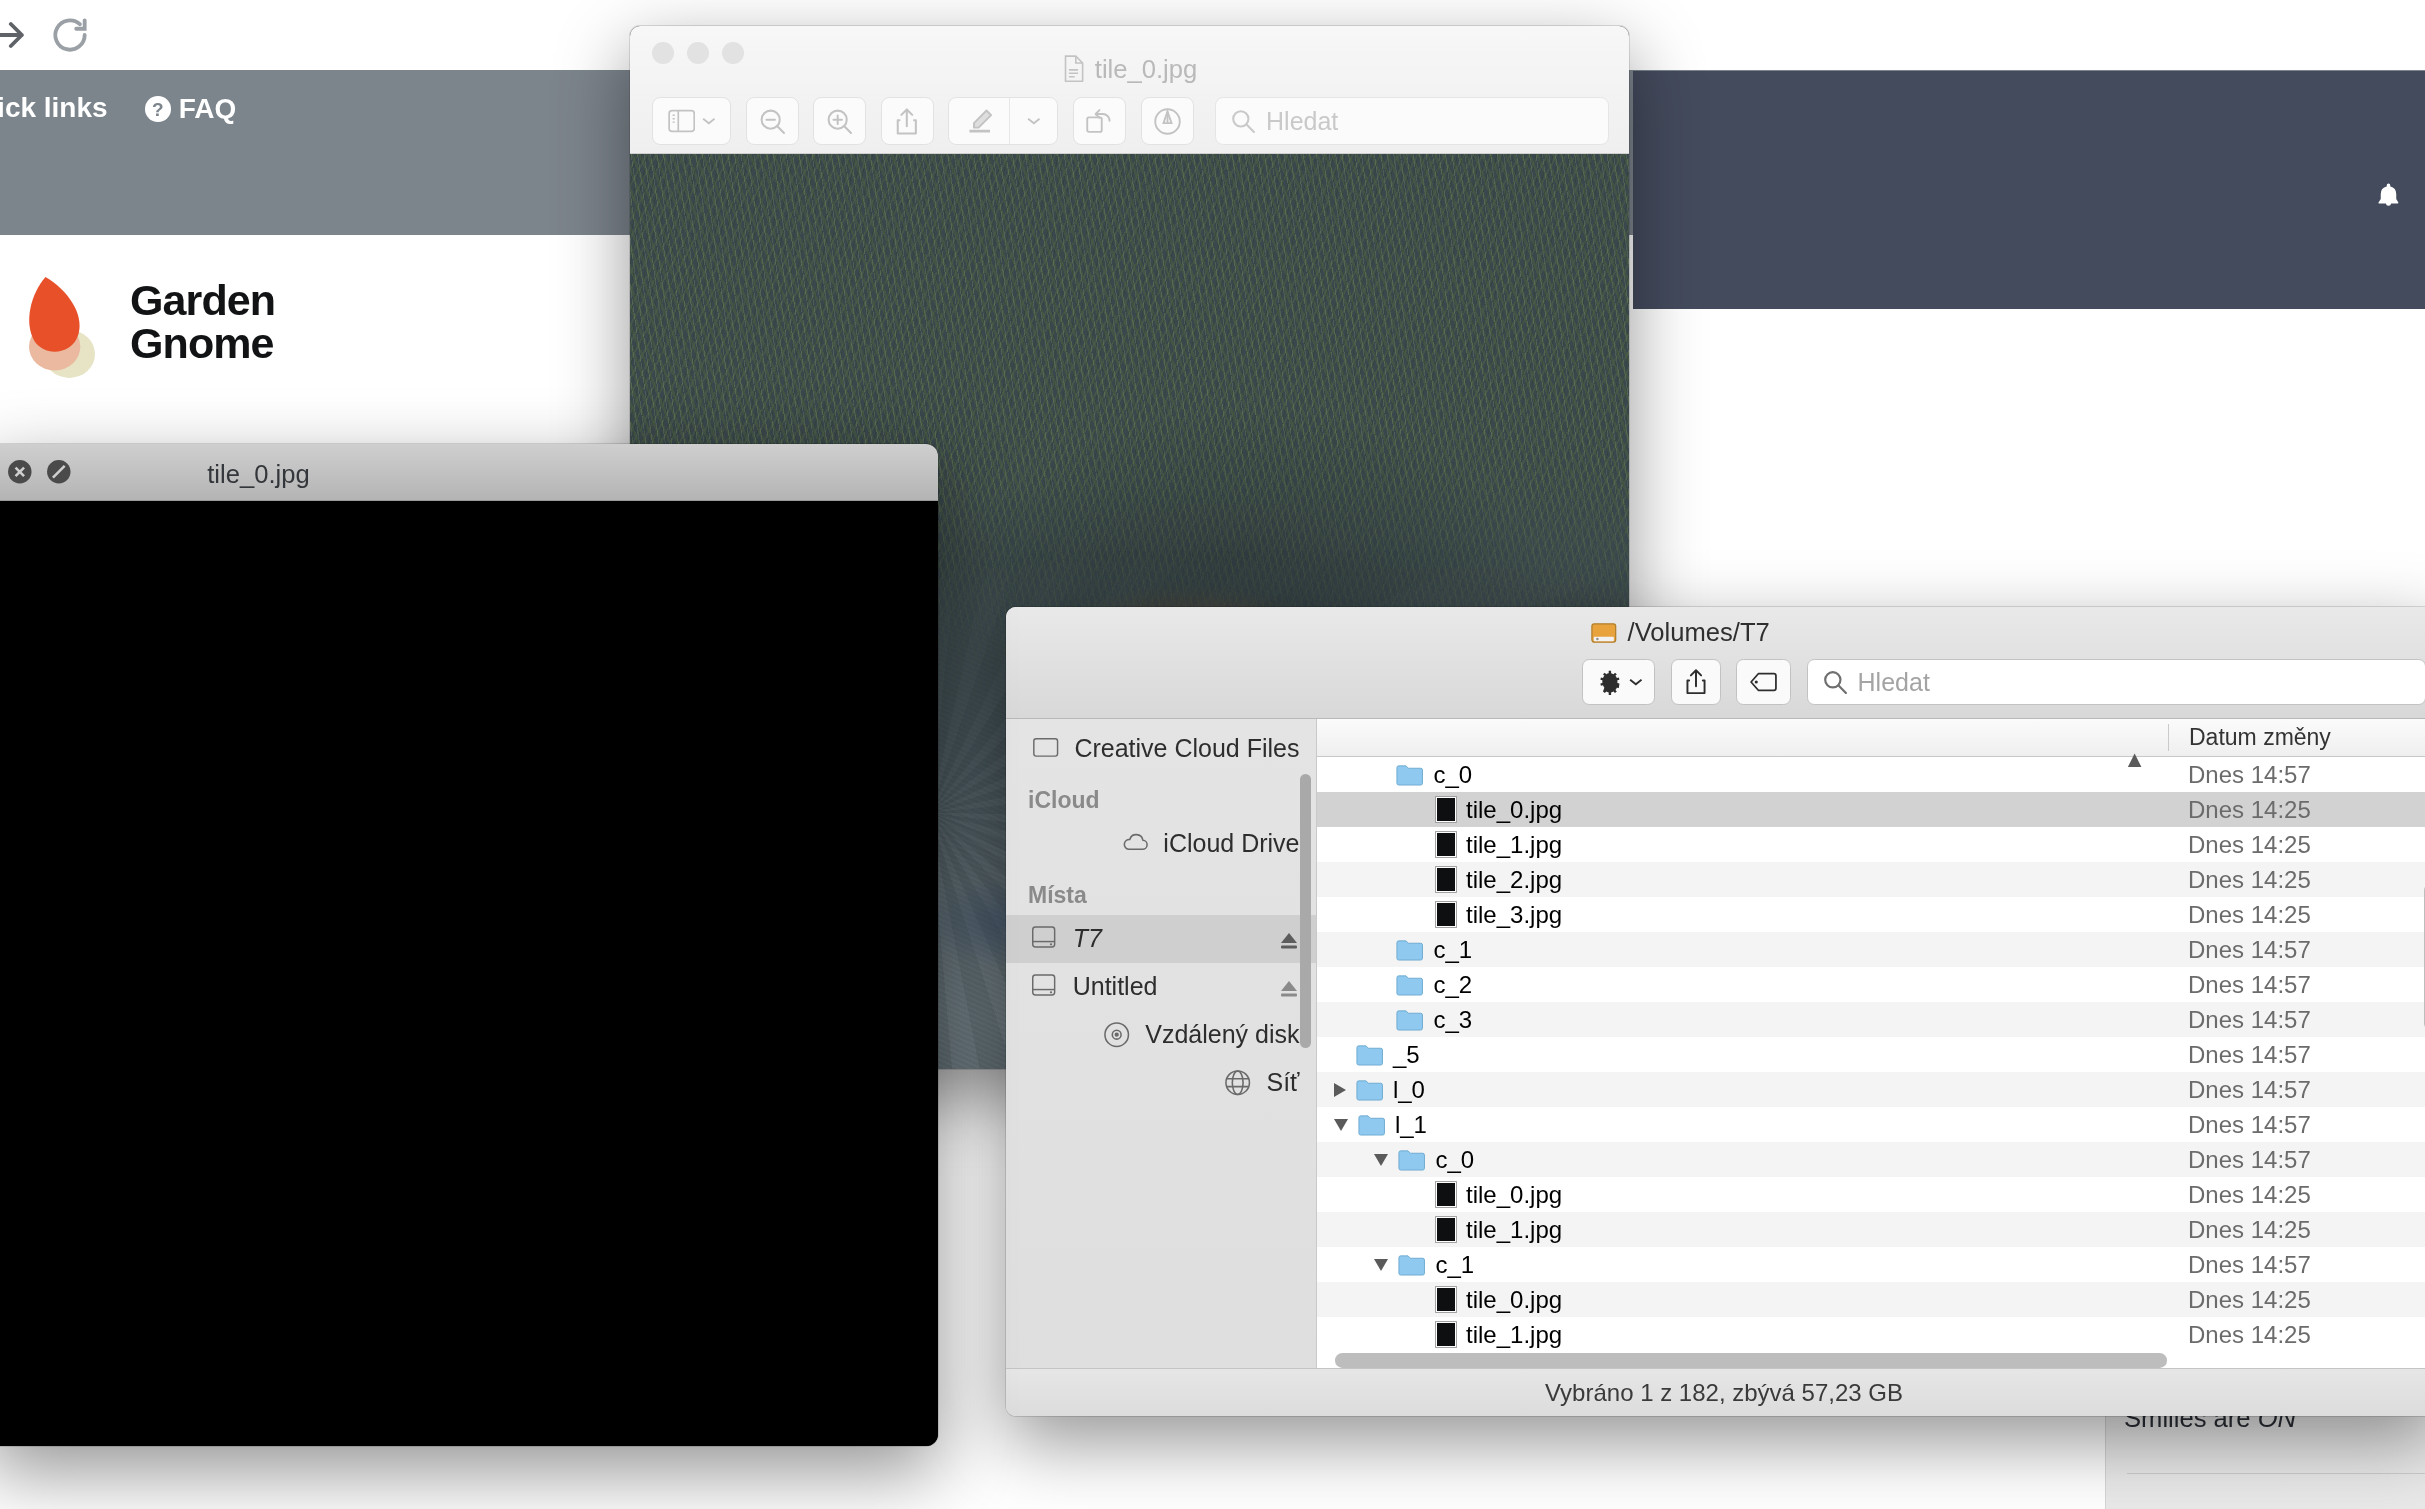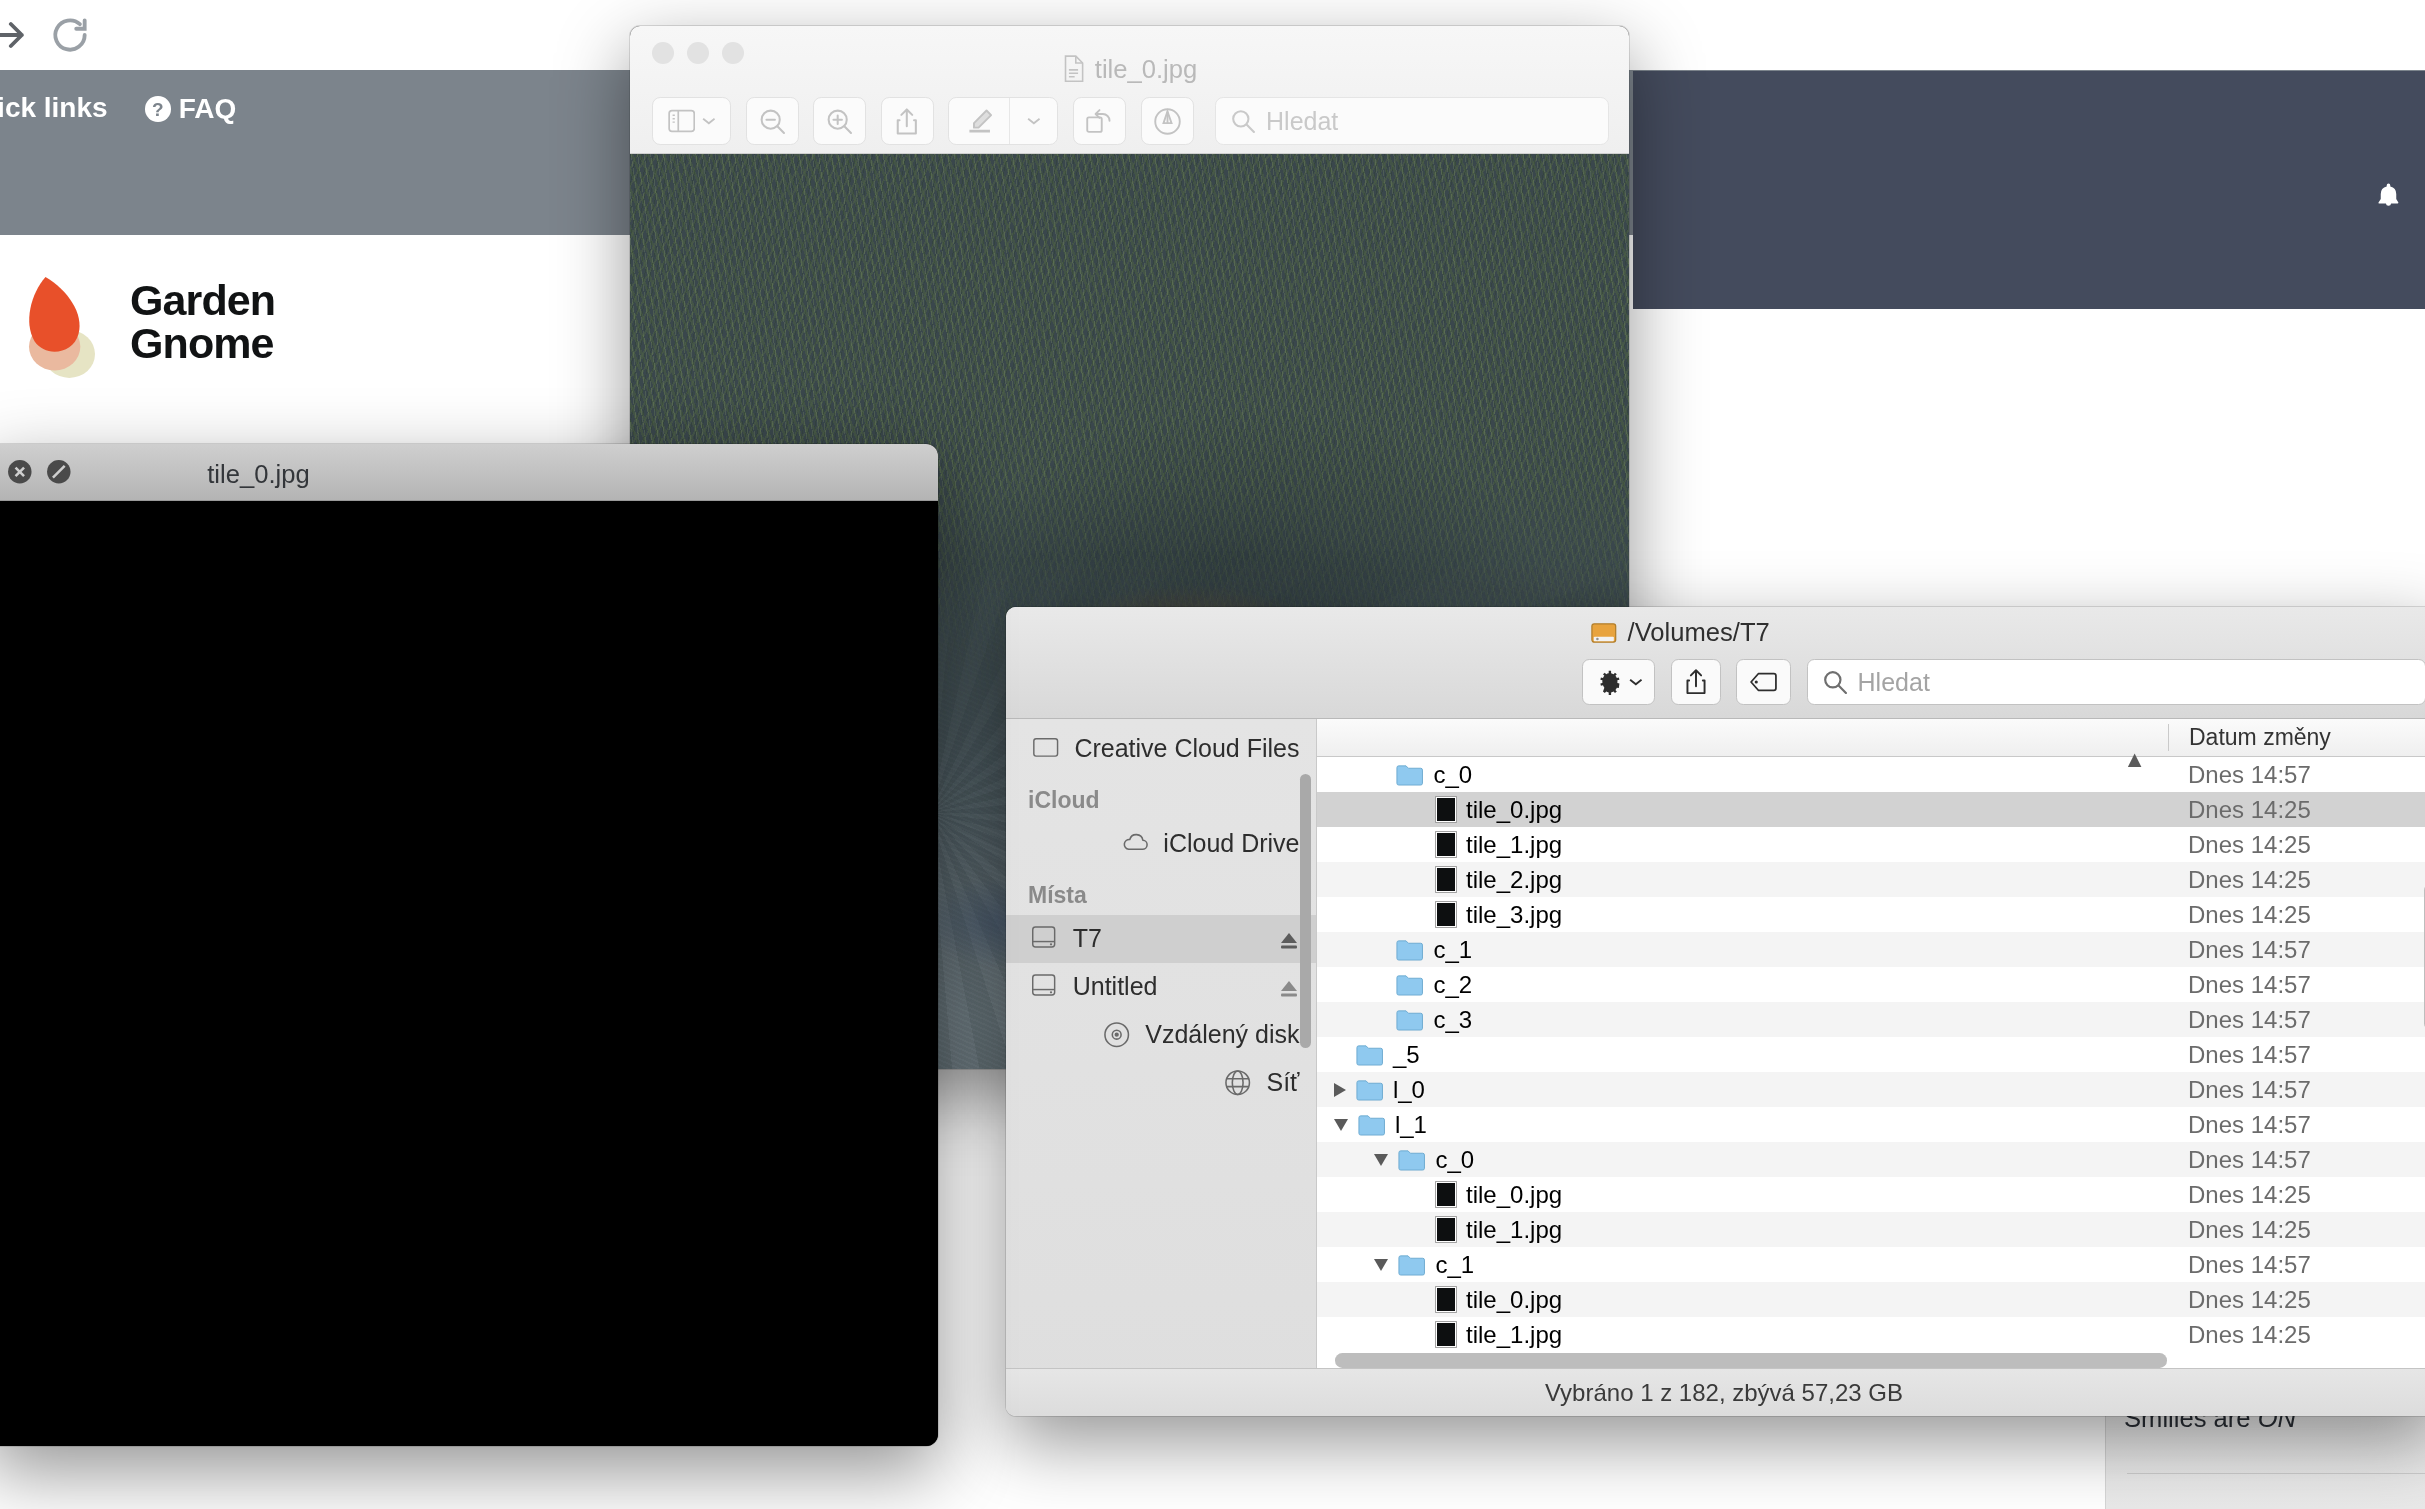--- a/index.html
+++ b/index.html
@@ -208,21 +208,21 @@
   .fd-sidebar {
     position: absolute; left: 0; top: 112px; width: 311px; height: 697px;
     background: linear-gradient(180deg,#e4e4e4,#dedede);
     border-right: 0.9px solid #c9c9c9; overflow: hidden; padding-top: 5.5px;
   }
   .sb-head { font-size: 23px; color: #8a8a8a; font-weight: 700; padding: 14.6px 0 5.5px 22px; }
   .sb-item {
     height: 48px; display: flex; align-items: center; gap: 13.7px;
     padding: 0 16.5px 0 24px; font-size: 25px; color: #2d2d2d; justify-content: flex-end;
   }
-  .sb-item.sel { background: #cfcfcf; }
+  .sb-item.sel { background: #cfcfcf; font-style: italic; }
   .sb-ico { width: 29px; height: 27.4px; flex: none; color: #5c5c5c; }
   .eject { margin-left: auto; width: 22px; height: 22px; color: #6e6e6e; }
   .sb-scroll {
     position: absolute; right: 5.5px; top: 55px; width: 11px; height: 274px;
     background: #a9a9a9; border-radius: 5.5px;
   }
   .fd-list {
     position: absolute; left: 311px; top: 112px; width: 1125px; height: 649px;
     background: #ffffff; overflow: hidden;
   }

